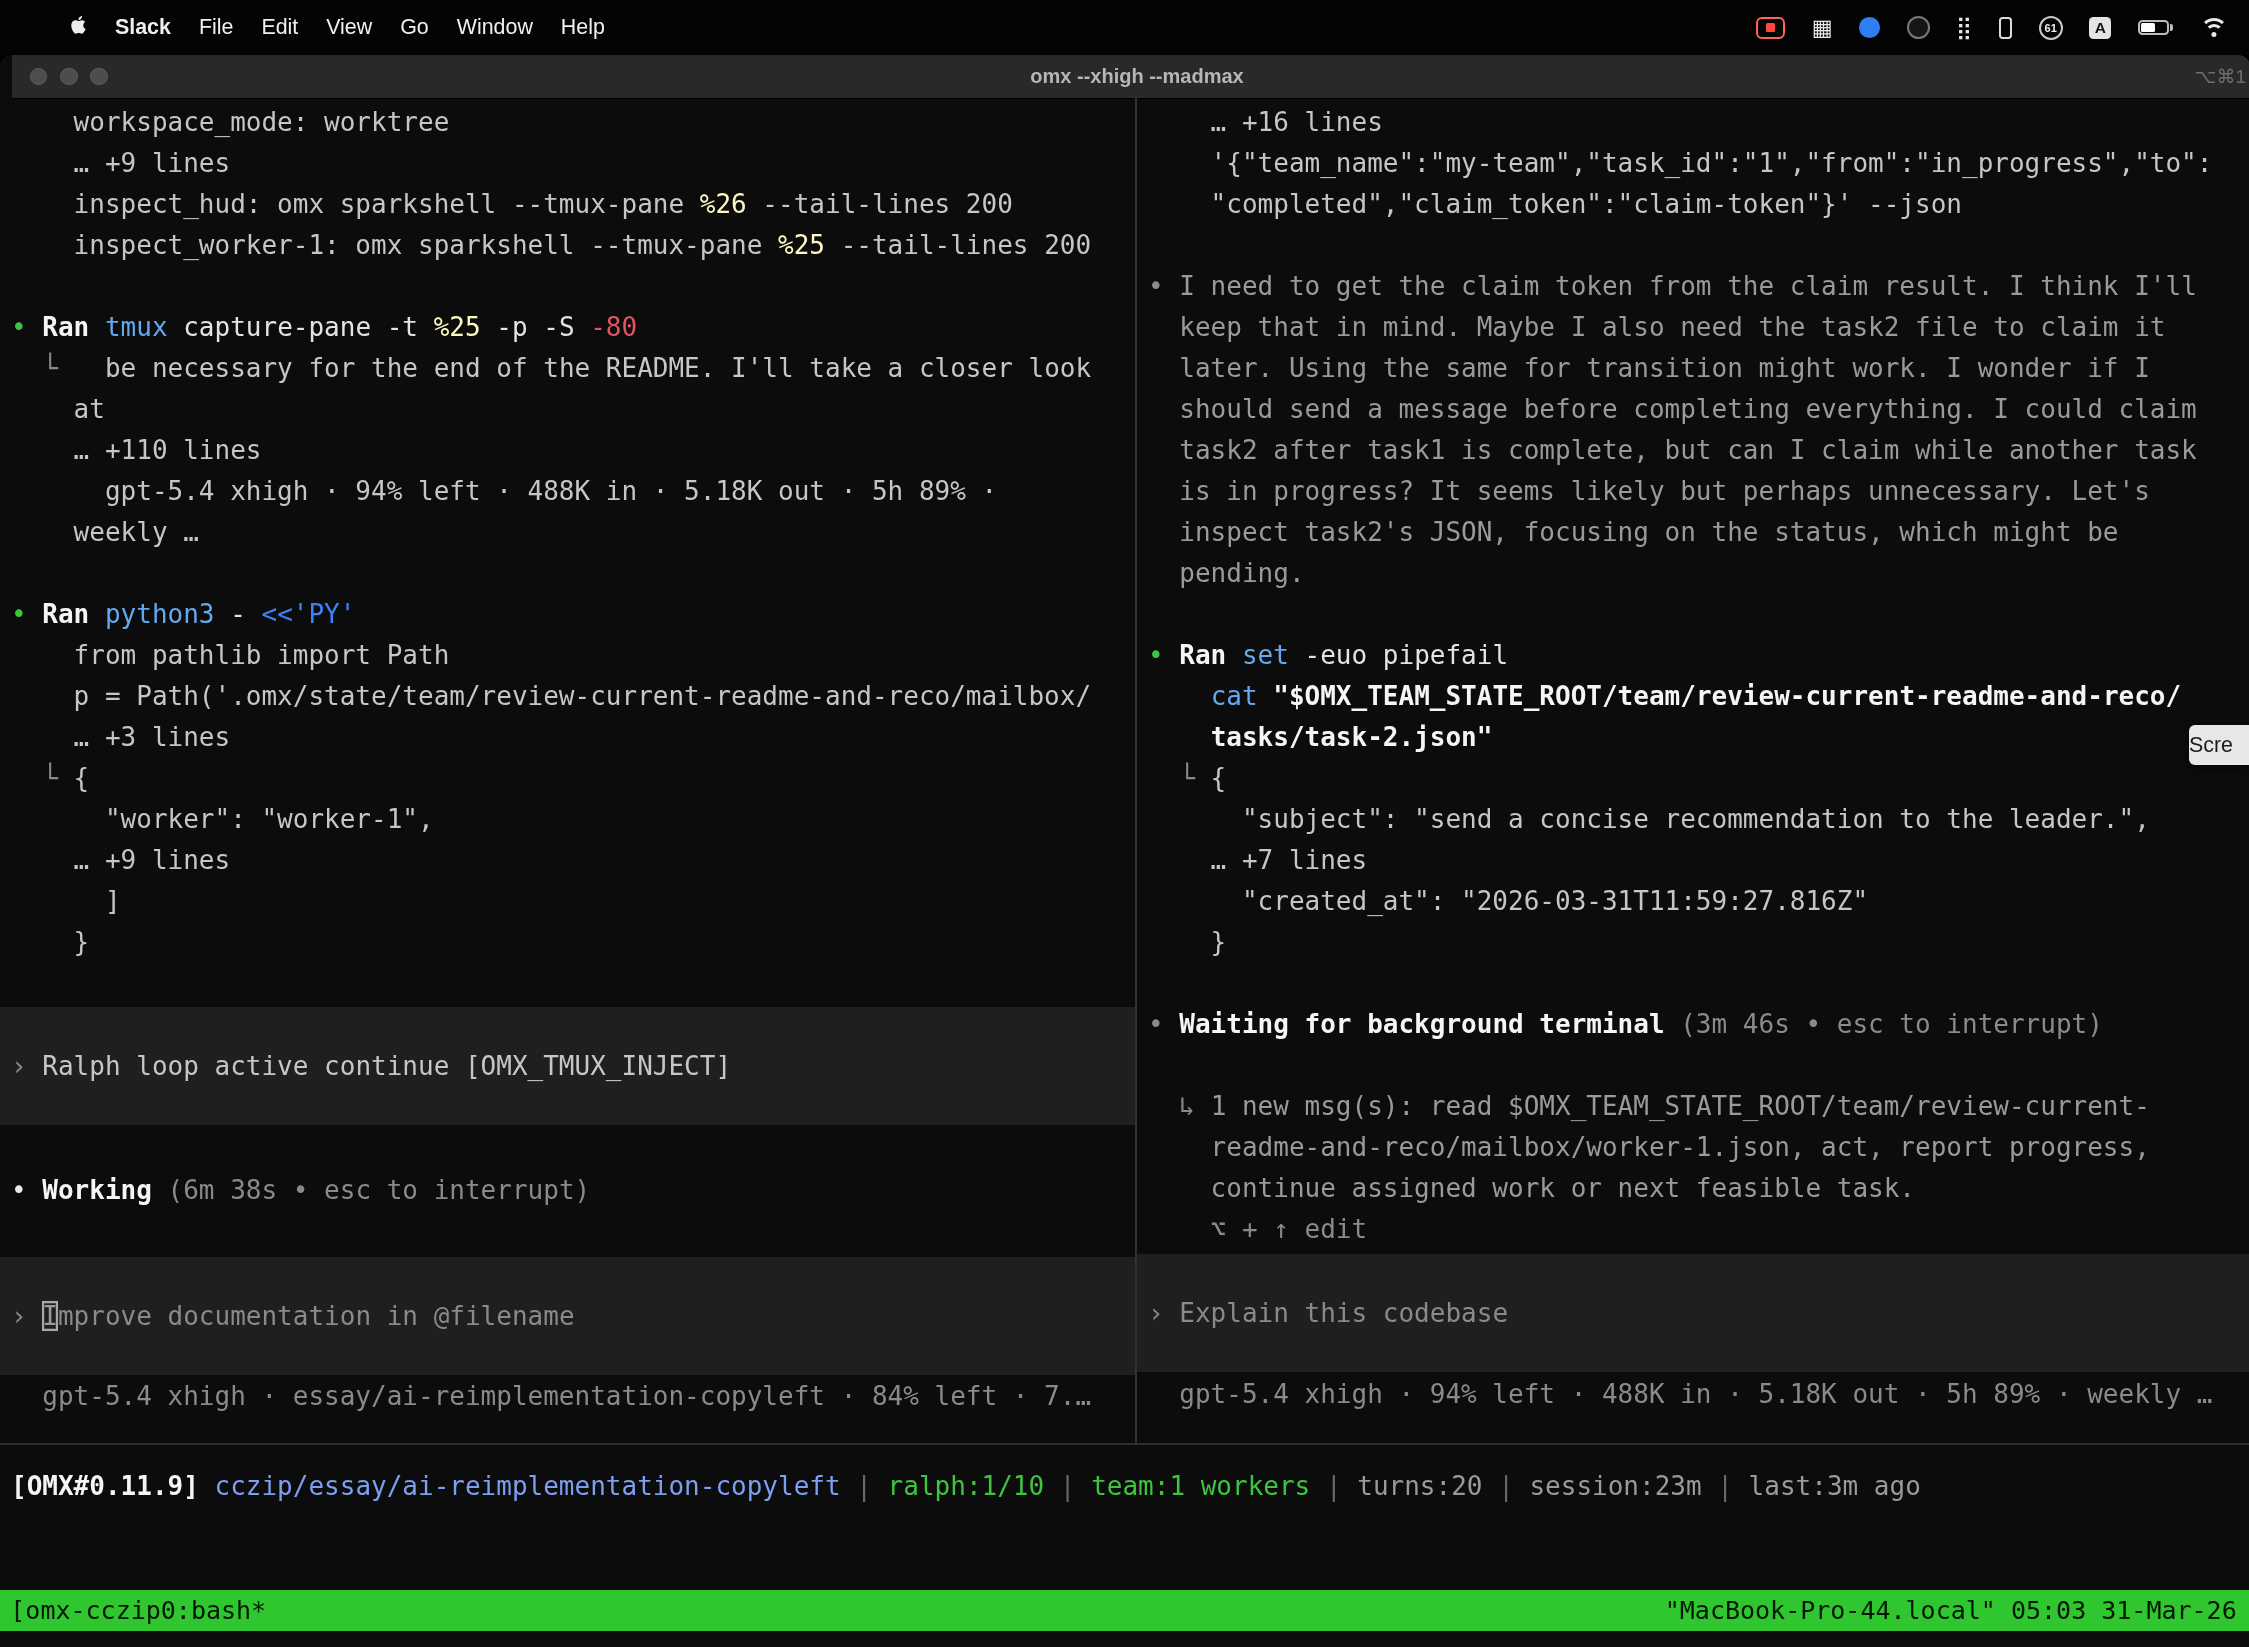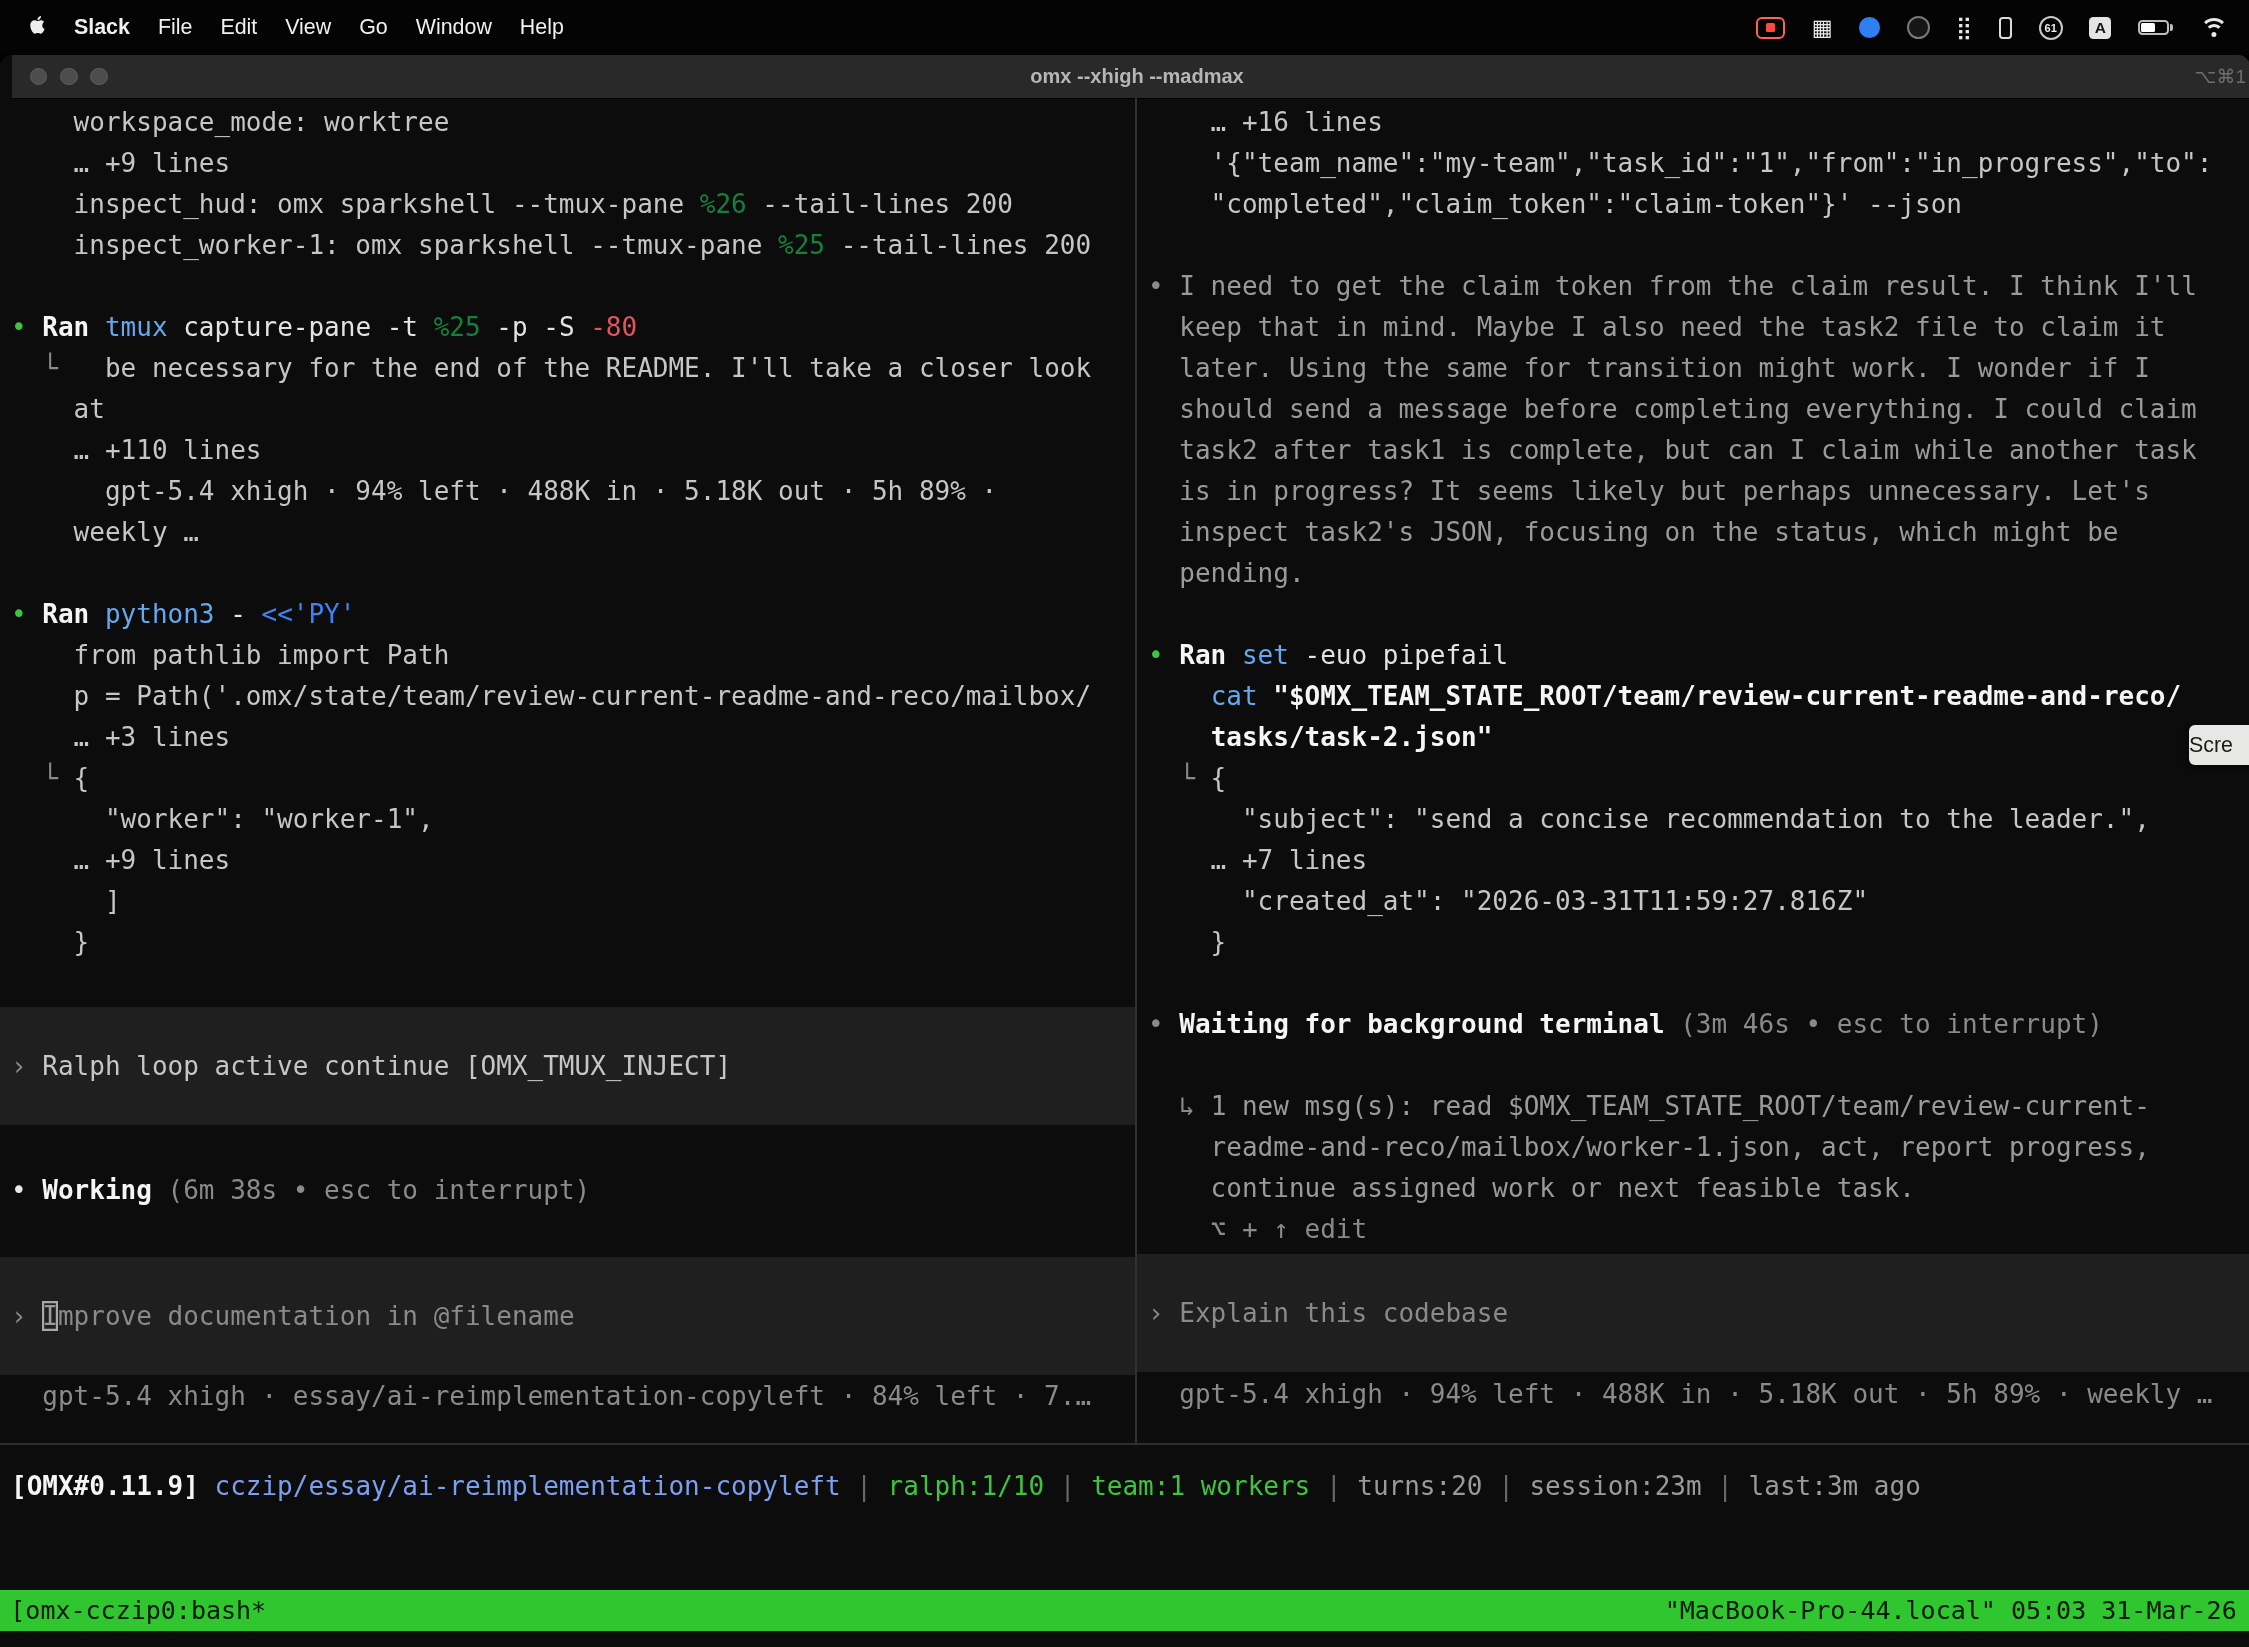--- a/index.html
+++ b/index.html
@@ -6,21 +6,21 @@
   body{
     width:2250px;height:1648px;position:relative;overflow:hidden;
     background:#000;font-family:"DejaVu Sans Mono","DejaVu Sans",monospace;
   }
   
   .menubar{
     position:absolute;top:0;left:0;width:2250px;height:55px;background:#040404;
     display:flex;align-items:center;color:#f0f0f0;
     font-family:"Liberation Sans","DejaVu Sans",sans-serif;font-size:21.4px;
   }
-  .mb-left{display:flex;align-items:center;padding-left:16px;}
+  .mb-left{display:flex;align-items:center;padding-left:16px;margin-left:41px;}
   .menu-item{padding:0 14px;white-space:nowrap;}
   .app-name{font-weight:700;}
   .mb-right{margin-left:auto;display:flex;align-items:center;gap:26.6px;padding-right:22px;}
   .rec{width:29.5px;height:22px;border:2.2px solid #ff6257;border-radius:5.9px;display:flex;align-items:center;justify-content:center;box-sizing:border-box;}
   .rec i{display:block;width:9.6px;height:9.6px;background:#ff4a3d;border-radius:1.5px;}
   .glyph-ic{color:#e6e6e6;font-size:22px;line-height:22px;}
   .blue-dot{width:20.7px;height:20.7px;border-radius:50%;background:#2f7ff2;}
   .dark-dot{width:19px;height:19px;border-radius:50%;background:#161616;border:2.2px solid #787878;box-sizing:content-box;}
   .phone{width:13.3px;height:22px;border:2.2px solid #dcdcdc;border-radius:3.7px;box-sizing:border-box;}
   .pct{width:24px;height:24px;border:2.2px solid #c9c9c9;border-radius:50%;display:flex;align-items:center;justify-content:center;font-size:11px;color:#efefef;font-weight:700;box-sizing:border-box;}
@@ -58,21 +58,21 @@
   .gap{width:100%;}
   
   .c-fg{color:#c6c6c6;}
   .c-cmd{color:#e3e3e3;}
   .c-wb{color:#f5f5f5;font-weight:700;}
   .c-wht{color:#e8e8e8;}
   .c-dim{color:#8a8a8a;}
   .c-ita{color:#9a9a9a;}
   .c-grn{color:#3fc43f;}
   .c-blu{color:#64a8f0;}
-  .c-pnk{color:#15803d;}
+  .c-pnk{color:#fef9c3;}
   .c-red{color:#e0555f;}
   .c-org{color:#3b82f6;}
   .c-lav{color:#7d9ff0;}
   .c-sep{color:#686868;}
   .c-sep2{color:#9a9a9a;}
   .c-cur{color:#9a9a9a;box-shadow:inset 0 0 0 2.2px #a8a8a8;display:inline-block;}
   
   .omx-status{position:absolute;left:0;top:1411px;width:100%;}
   .omx-status .tline{padding-left:11px;}
   

